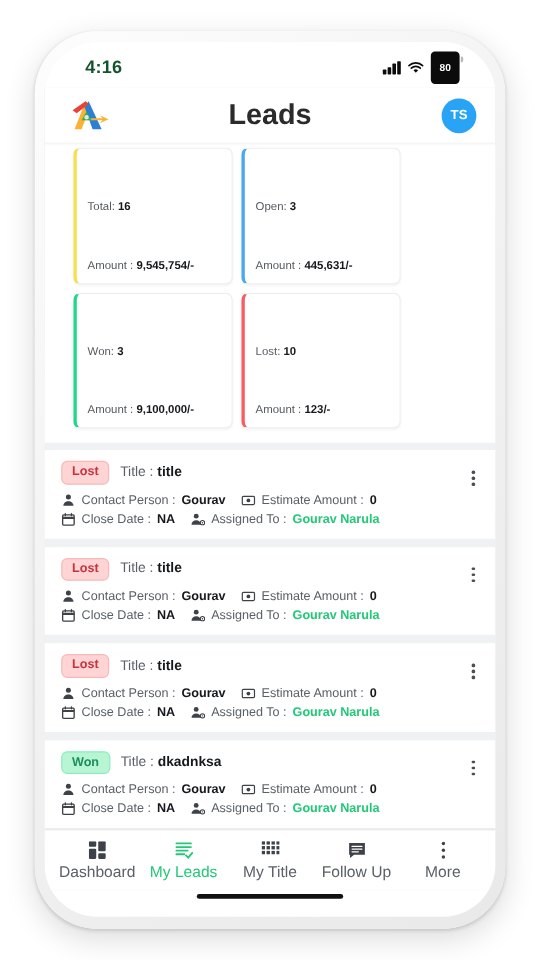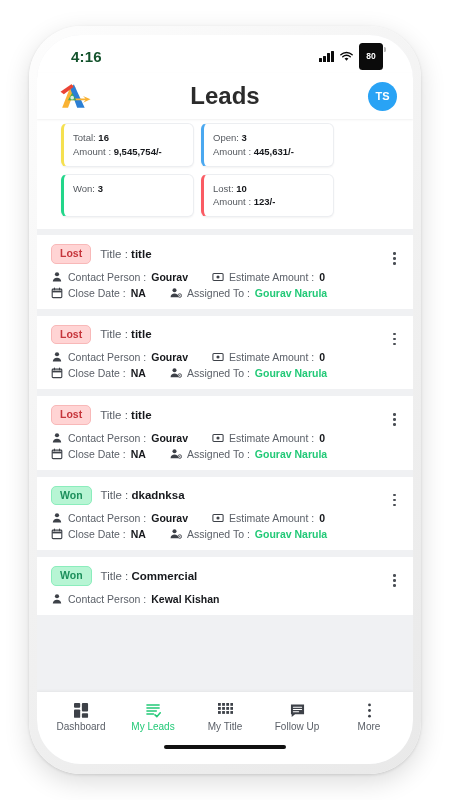--- a/index.html
+++ b/index.html
@@ -103,21 +103,21 @@
   .stats {
     background:#fff; padding: 4px 24px 12px 24px; flex: 0 0 auto;
     display: flex; flex-wrap: wrap; gap: 7px;
   }
   .stat {
     width: 133px; background: #fff; border: 1px solid #eceef1; border-radius: 6px;
     box-shadow: 0 1px 2px rgba(0,0,0,.05);
     padding: 7px 8px 7px 9px; border-left-width: 3.5px; border-left-style: solid;
     line-height: 1.45;
   }
-  .stat .l1, .stat .l2 { font-size: 9.5px; color: #55595f; white-space: nowrap; }
+  .stat .l1, .stat .l2 { font-size: 9.5px; color: #55595f; white-space: nowrap; margin-top: 35px; }
   .stat b { color: #16181c; font-weight: 700; }
   
   .leads { flex: 1 1 auto; overflow: hidden; padding-top: 6px; }
   .lead {
     background: #fff; margin: 0 0 7px 0; padding: 9px 14px 10px 14px;
     position: relative;
   }
   .lead-top { display: flex; align-items: center; gap: 9px; }
   .badge {
     font-size: 10.5px; font-weight: 600; border-radius: 5px;
@@ -127,33 +127,33 @@
   .badge.won  { background: #b7f5d4; color: #1c8f5b; border: 1px solid #8bedbc; }
   .lead-title { font-size: 11.5px; color: #5b6068; }
   .lead-title b { color: #16181c; font-weight: 700; }
   .kebab {
     position: absolute; right: 14px; top: 14px;
     display: flex; flex-direction: column; gap: 2.5px; align-items: center;
     padding: 3px;
   }
   .kebab i { width: 2.6px; height: 2.6px; background: #4a4e55; border-radius: 50%; display:block; }
   .lead-rows { margin-top: 7px; display: flex; flex-direction: column; gap: 4px; }
-  .lrow { display: flex; align-items: center; flex-wrap: wrap; gap: 4px 24px; }
+  .lrow { display: flex; align-items: center; flex-wrap: wrap; gap: 4px 13px; }
   .field { display: flex; align-items: center; gap: 5px; font-size: 10.5px; color: #5b6068; white-space: nowrap; }
   .field b { color: #16181c; font-weight: 700; }
   .field .green { color: #22c977; font-weight: 600; }
   .ic { width: 12px; height: 12px; flex: 0 0 12px; display:block; }
   
   .bottomnav {
     flex: 0 0 50px; height: 50px; background: #fff;
     display: flex; align-items: center; justify-content: space-around;
     padding: 0 8px; box-shadow: 0 -1px 3px rgba(0,0,0,.05);
   }
   .navitem { display: flex; flex-direction: column; align-items: center; gap: 3px; width: 64px; }
-  .navitem span { font-size: 10px; color: #5b6068; }
+  .navitem span { font-size: 13px; color: #5b6068; }
   .navitem.active span { color: #22c977; }
   .navicon { height: 16px; display: flex; align-items: center; justify-content: center; }
   .homebar {
     flex: 0 0 22px; background: #fff; display: flex; align-items: flex-start; justify-content: center;
   }
   .homebar i { width: 122px; height: 4px; background: #111; border-radius: 3px; display: block; margin-top: 3px; }
 </style>
 </head>
 <body>
 
@@ -205,20 +205,21 @@
             <div class="stat" style="border-left-color: rgb(245, 224, 80);">
               <div class="l1"><span>Total:</span> <b>16</b></div>
               <div class="l2"><span>Amount :</span> <b>9,545,754/-</b></div>
             </div>
             <div class="stat" style="border-left-color: rgb(74, 168, 240);">
               <div class="l1"><span>Open:</span> <b>3</b></div>
               <div class="l2"><span>Amount :</span> <b>445,631/-</b></div>
             </div>
             <div class="stat" style="border-left-color: rgb(34, 214, 138);">
               <div class="l1"><span>Won:</span> <b>3</b></div>
+              <div class="l2"><span>Amount :</span> <b>9,100,000/-</b></div>
             </div>
             <div class="stat" style="border-left-color: rgb(250, 91, 99);">
               <div class="l1"><span>Lost:</span> <b>10</b></div>
               <div class="l2"><span>Amount :</span> <b>123/-</b></div>
             </div>
           </div>
 
         <div class="leads" id="leads">
             <div class="lead">
               <div class="lead-top">

